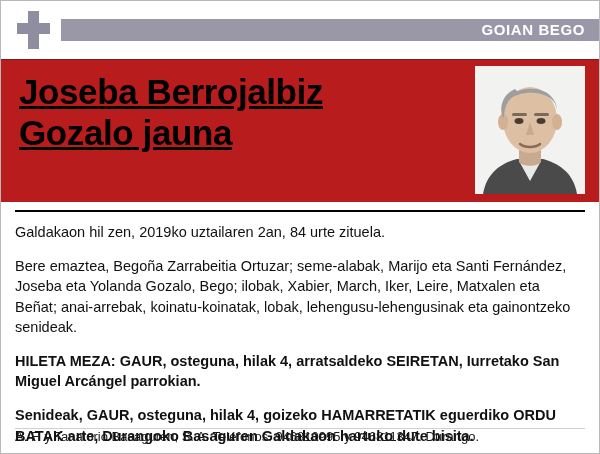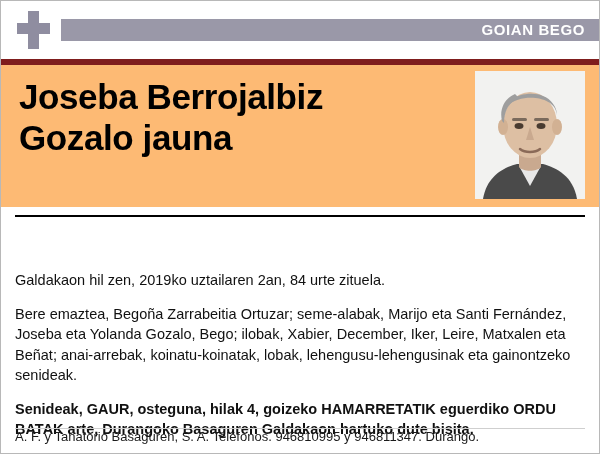--- a/index.html
+++ b/index.html
@@ -22,21 +22,21 @@
     box-sizing: border-box;
     border: 1px solid #b8b8b8;
     background: #ffffff;
   }
 
   
   .header-band {
     position: relative;
     height: 58px;
     background: #ffffff;
-    border-bottom: 6px solid #7f1d1d;
+    border-bottom: 1px solid #7f1d1d;
   }
   .header-rule {
     position: absolute;
     left: 60px;
     right: 0;
     top: 18px;
     height: 22px;
     background: #9a98a8;
   }
   .goian-bego {
@@ -72,23 +72,24 @@
     left: 2px;
     top: 12px;
     width: 33px;
     height: 11px;
     background: #8f8da0;
   }
 
   
   .name-block {
     position: relative;
-    background: #fdba74;
+    background: #b91c1c;
     padding: 12px 8px 10px 18px;
     min-height: 120px;
+    text-decoration: underline;
   }
   .deceased-name {
     font-size: 35px;
     font-weight: bold;
     line-height: 1.16;
     letter-spacing: -0.4px;
     max-width: 452px;
     color: #000000;
   }
   .portrait {
@@ -104,21 +105,20 @@
 
   .divider {
     height: 2px;
     background: #000000;
     margin: 8px 14px 0 14px;
   }
 
   
   .body {
     padding: 10px 14px 0 14px;
-    margin-top: 43px;
   }
   .body p {
     margin: 0 0 13px 0;
     font-size: 14.5px;
     line-height: 1.42;
     color: #111111;
   }
   .body p.bold {
     font-weight: bold;
   }
@@ -180,18 +180,19 @@
 
         <path d="M45 78 C50 82 60 82 65 78" stroke="#8a6a58" stroke-width="2.5" fill="none" stroke-linecap="round"></path>
       </svg>
     </div>
   </div>
 
   <div class="divider"></div>
 
   <div class="body">
     <p>Galdakaon hil zen, 2019ko uztailaren 2an, 84 urte zituela.</p>
-    <p>Bere emaztea, Begoña Zarrabeitia Ortuzar; seme-alabak, Marijo eta Santi Fernández, Joseba eta Yolanda Gozalo, Bego; ilobak, Xabier, December, Iker, Leire, Matxalen eta Beñat; anai-arrebak, koinatu-koinatak, lobak, lehengusu-lehengusinak eta gainontzeko senideak.</p>
+    <p>Bere emaztea, Begoña Zarrabeitia Ortuzar; seme-alabak, Marijo eta Santi Fernández, Joseba eta Yolanda Gozalo, Bego; ilobak, Xabier, March, Iker, Leire, Matxalen eta Beñat; anai-arrebak, koinatu-koinatak, lobak, lehengusu-lehengusinak eta gainontzeko senideak.</p>
+    <p class="bold">HILETA MEZA: GAUR, osteguna, hilak 4, arratsaldeko SEIRETAN, Iurretako San Miguel Arcángel parrokian.</p>
     <p class="bold">Senideak, GAUR, osteguna, hilak 4, goizeko HAMARRETATIK eguerdiko ORDU BATAK arte, Durangoko Basaguren Galdakaon hartuko dute bisita.</p>
   </div>
 
   <div class="footer">A. F. y Tanatorio Basaguren, S. A. Teléfonos. 946810995 y 946811347. Durango.</div>
 </div>
 
 </body></html>

